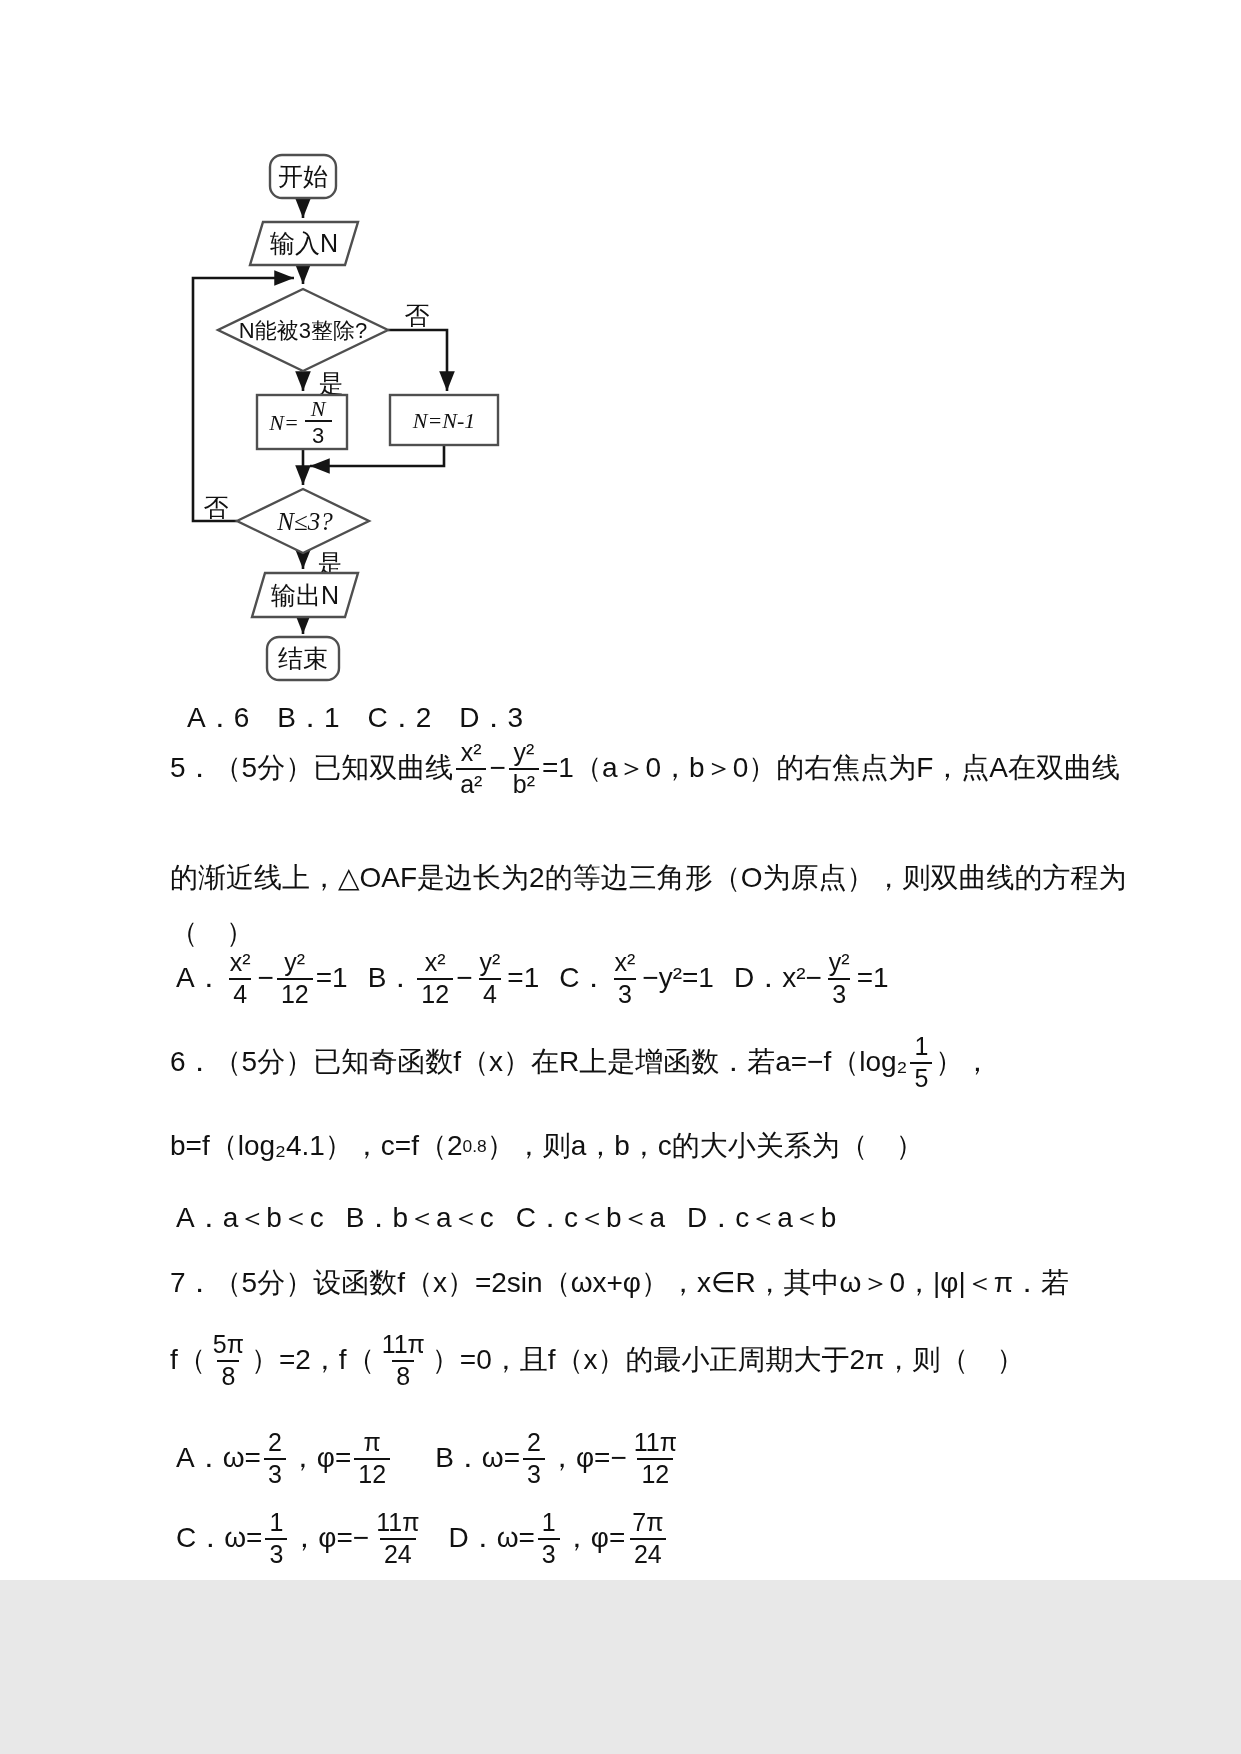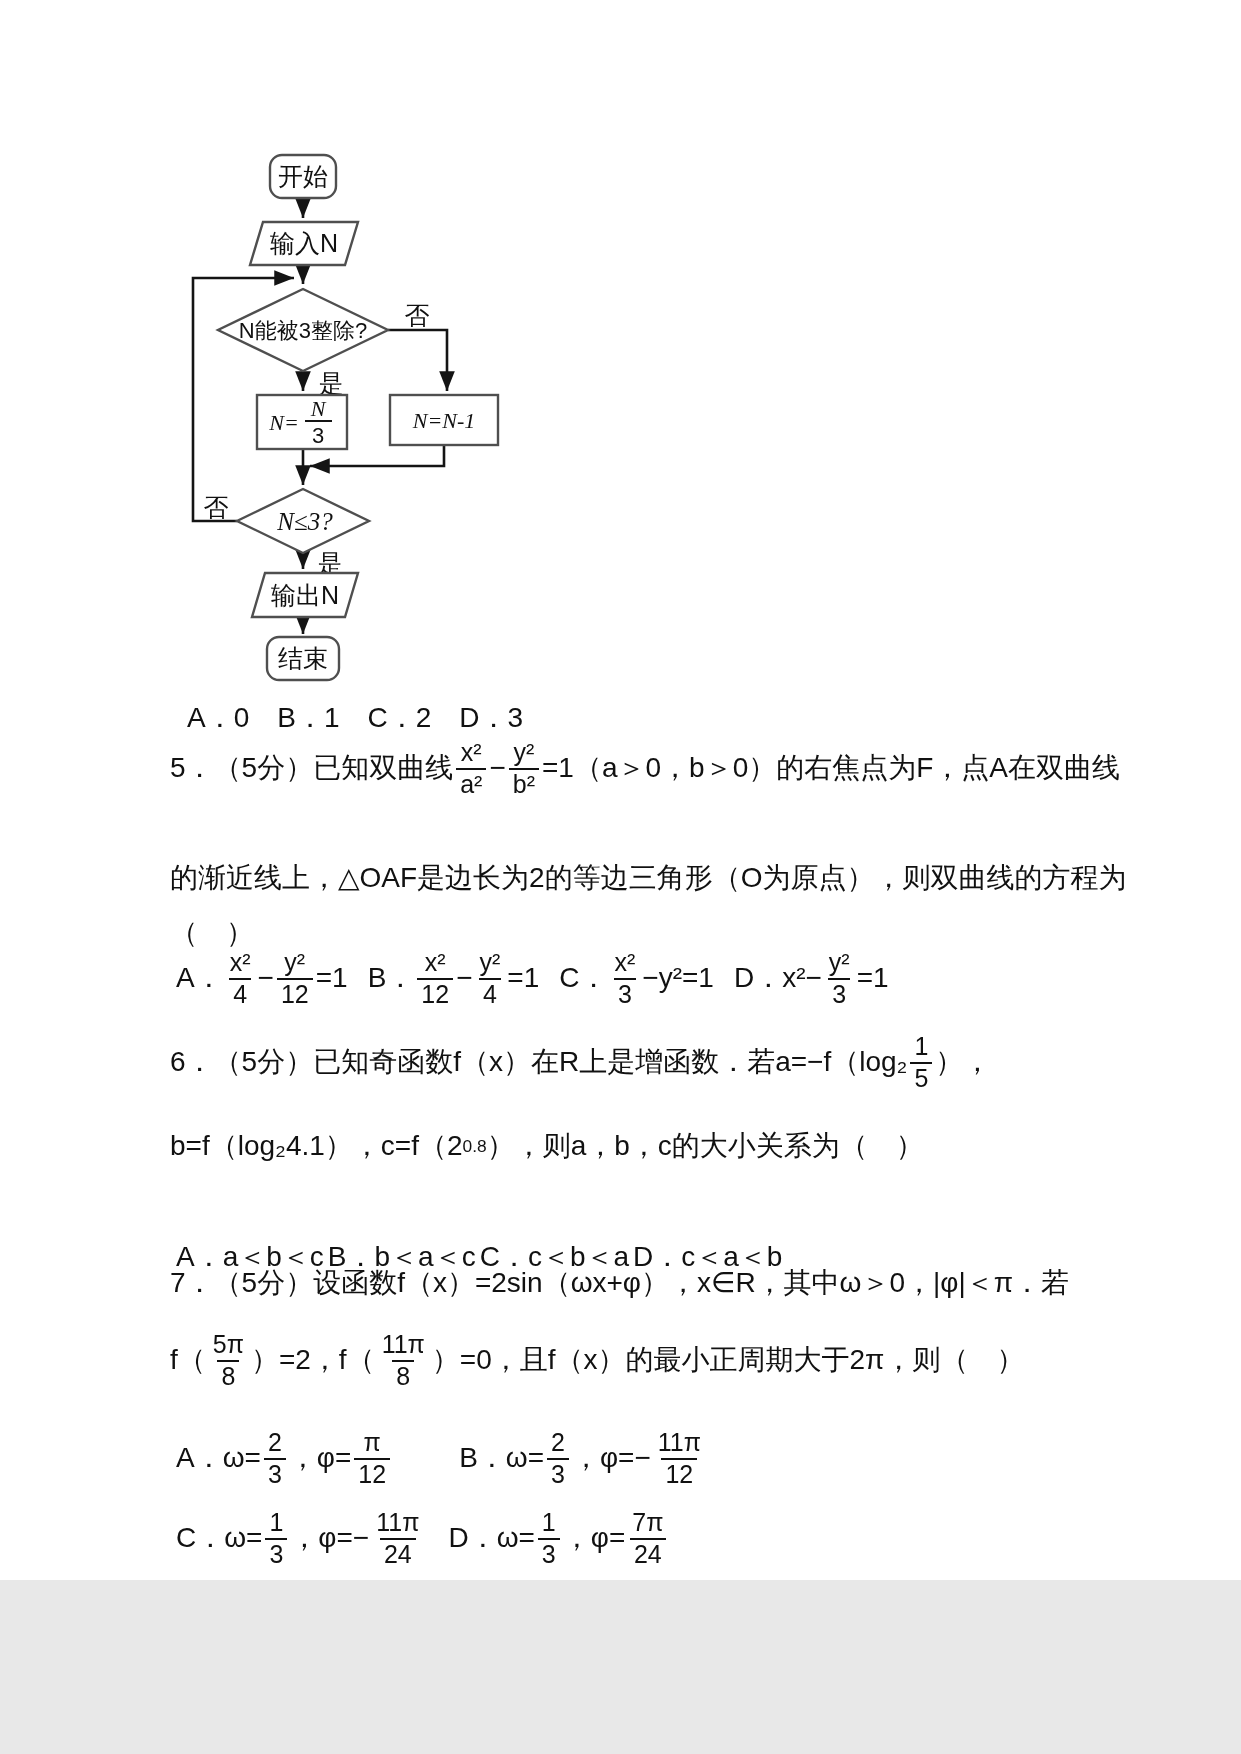--- a/index.html
+++ b/index.html
@@ -114,21 +114,21 @@
       <text class="fc-label" x="305" y="604">输出N</text>
     </g>
 
     <g>
       <rect class="fc-shape" x="267" y="637" width="72" height="43" rx="12"></rect>
       <text class="fc-label" x="303" y="667">结束</text>
     </g>
   </svg>
 
   <div class="line opts-row" style="top:700px;left:187px;gap:28px;">
-    <span class="opt">A．0</span>
+    <span class="opt">A．6</span>
     <span class="opt">B．1</span>
     <span class="opt">C．2</span>
     <span class="opt">D．3</span>
   </div>
 
   <div class="line" style="top:738px;">
     <span>5．（5分）已知双曲线</span>
     <span class="frac">
       <span class="num">x²</span>
       <span class="den">a²</span>
@@ -182,21 +182,21 @@
       <span class="num">1</span>
       <span class="den">5</span>
     </span>
     <span>），</span>
   </div>
 
   <div class="line" style="top:1128px;">
     <span>b=f（log₂4.1），c=f（2</span><sup>0.8</sup><span>），则a，b，c的大小关系为（　）</span>
   </div>
 
-  <div class="line opts-row" style="top:1239px;left:176px;gap:4px;">
+  <div class="line opts-row" style="top:1200px;left:176px;gap:22px;">
     <span class="opt">A．a＜b＜c</span>
     <span class="opt">B．b＜a＜c</span>
     <span class="opt">C．c＜b＜a</span>
     <span class="opt">D．c＜a＜b</span>
   </div>
 
   <div class="line" style="top:1265px;">
     <span>7．（5分）设函数f（x）=2sin（ωx+φ），x∈R，其中ω＞0，|φ|＜π．若</span>
   </div>
 
@@ -207,21 +207,21 @@
       <span class="den">8</span>
     </span>
     <span>）=2，f（</span>
     <span class="frac">
       <span class="num">11π</span>
       <span class="den">8</span>
     </span>
     <span>）=0，且f（x）的最小正周期大于2π，则（　）</span>
   </div>
 
-  <div class="line opts-row" style="top:1428px;left:176px;gap:66px;justify-content:space-between;">
+  <div class="line opts-row" style="top:1428px;left:176px;gap:42px;justify-content:space-between;">
     <span class="opt">
       <span>A．ω=</span>
       <span class="frac"><span class="num">2</span><span class="den">3</span></span>
       <span>，φ=</span>
       <span class="frac"><span class="num">π</span><span class="den">12</span></span>
     </span>
     <span class="opt">
       <span>B．ω=</span>
       <span class="frac"><span class="num">2</span><span class="den">3</span></span>
       <span>，φ=−</span>

